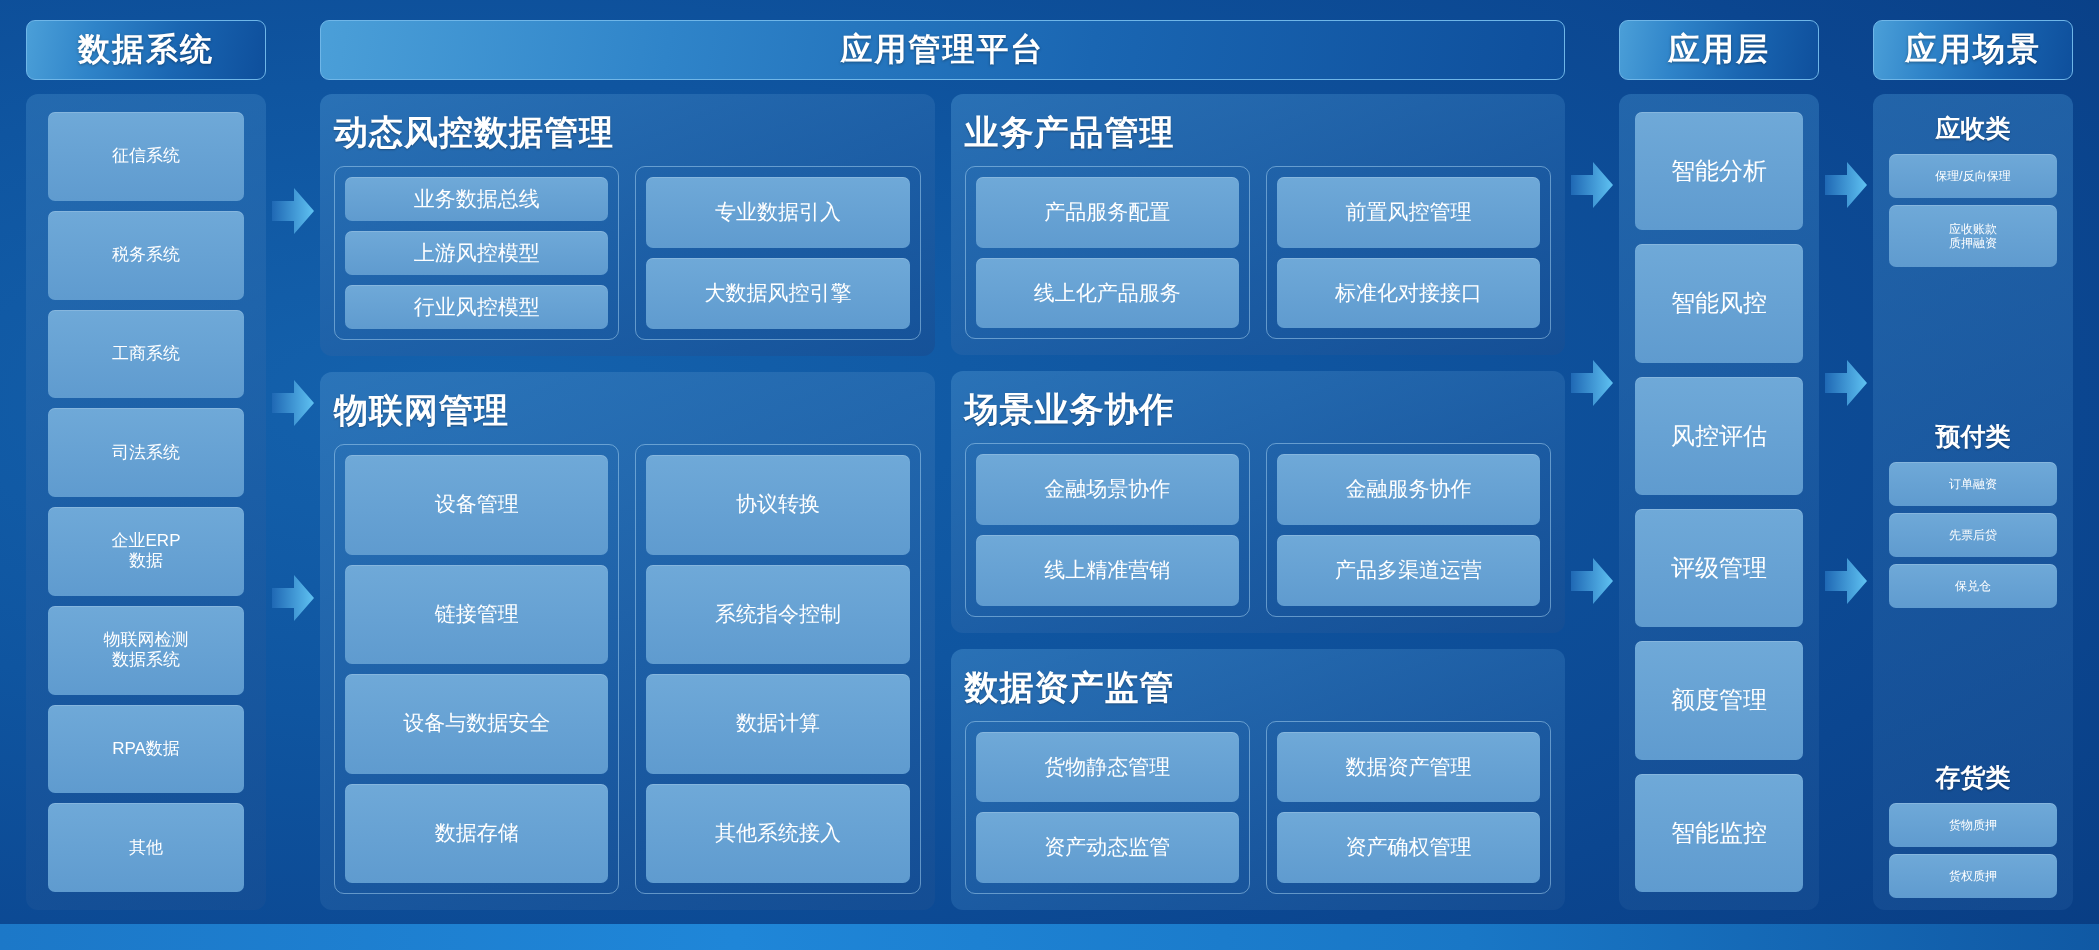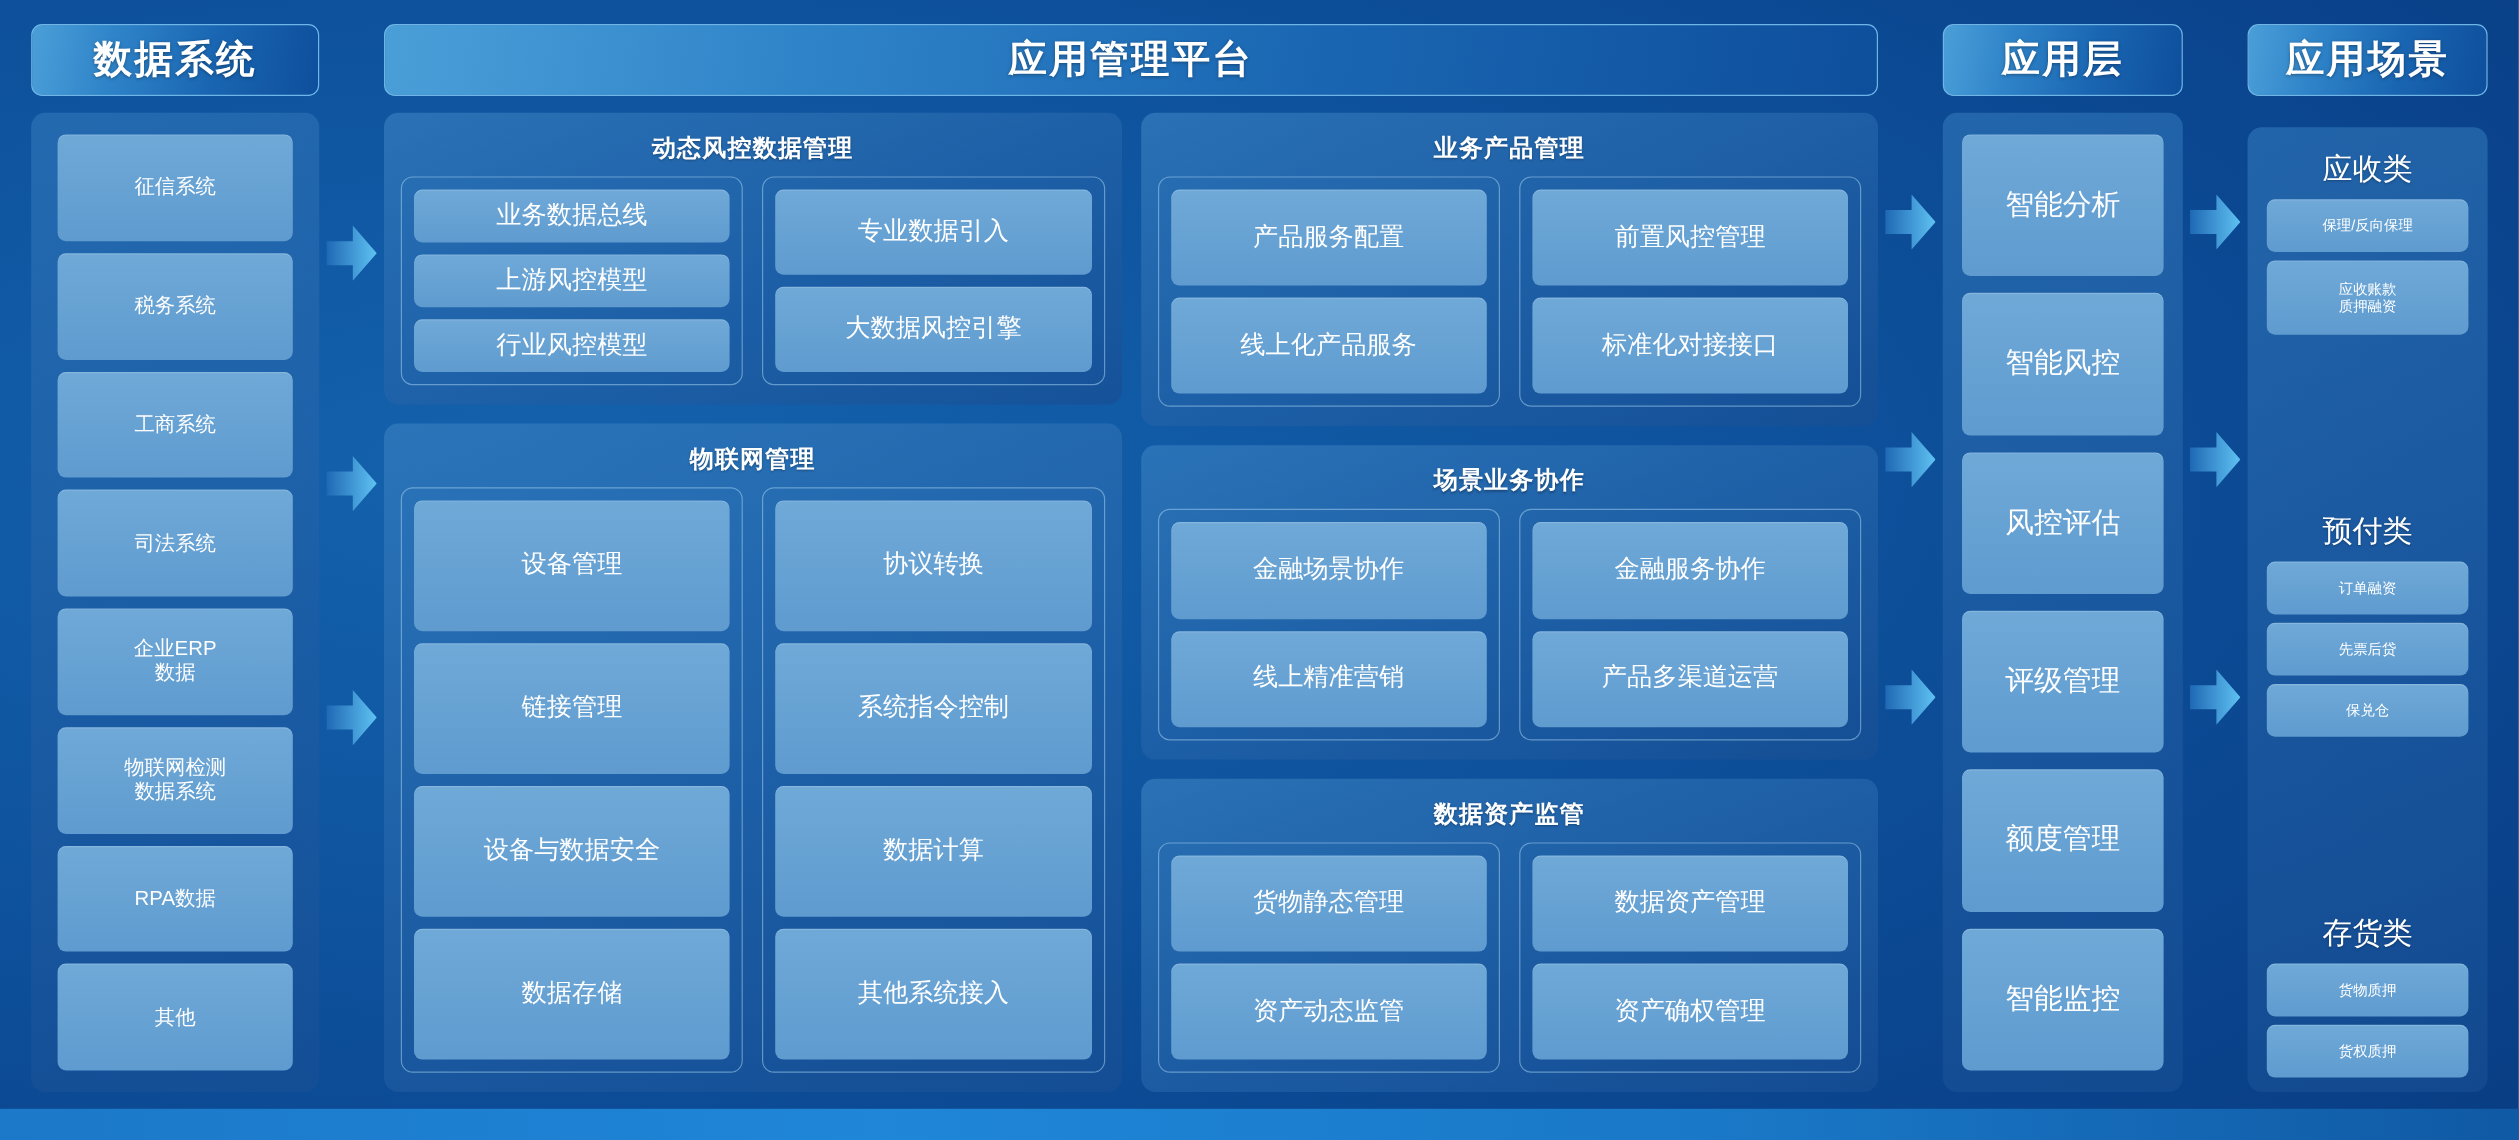--- a/index.html
+++ b/index.html
@@ -83,47 +83,46 @@
     display: flex; flex-direction: row; gap: 16px;
   }
   .panel-stack { flex: 1 1 0; display: flex; flex-direction: column; gap: 16px; min-width: 0; }
   .panel {
     border-radius: 12px;
     background: linear-gradient(160deg, rgba(52,124,190,.72) 0%, rgba(32,95,165,.72) 60%, rgba(23,78,147,.72) 100%);
     padding: 10px 14px 16px 14px;
     display: flex; flex-direction: column;
   }
   .panel-title {
-    text-align: center;
-    font-size: 20px; font-weight: bold;
+    font-size: 34px; font-weight: bold;
     padding: 6px 0 10px 0;
     letter-spacing: 1px;
     text-shadow: 0 1px 2px rgba(0,0,0,.3);
   }
   .subgroups { display: flex; flex-direction: row; gap: 16px; flex: 1 1 auto; }
   .subgroup {
     flex: 1 1 0; min-width: 0;
     border: 1px solid rgba(160,205,238,.55);
     border-radius: 10px;
     padding: 10px;
     display: flex; flex-direction: column; gap: 10px;
   }
   .subgroup .pill { flex: 1 1 0; min-height: 44px; font-size: 21px; }
 
   
   .col-applayer { width: 200px; flex: 0 0 200px; }
   .col-applayer .col-body { gap: 14px; padding: 18px 16px; }
   .col-applayer .pill { flex: 1 1 0; min-height: 0; font-size: 24px; }
 
   
-  .col-scenarios { width: 200px; flex: 0 0 200px; gap: 12px; }
+  .col-scenarios { width: 200px; flex: 0 0 200px; }
   .col-scenarios .col-body { padding: 12px 16px; gap: 0; justify-content: space-between; }
   .scen-group { display: flex; flex-direction: column; gap: 7px; }
   .scen-title {
-    text-align: center; font-size: 25px; font-weight: normal;
+    text-align: center; font-size: 25px; font-weight: bold;
     padding: 6px 0 2px 0;
     text-shadow: 0 1px 2px rgba(0,0,0,.3);
   }
   .col-scenarios .pill { min-height: 44px; font-size: 12px; padding: 6px 4px; }
   .col-scenarios .pill.two-line { min-height: 62px; }
 </style>
 </head>
 <body>
 
 <div class="canvas">

